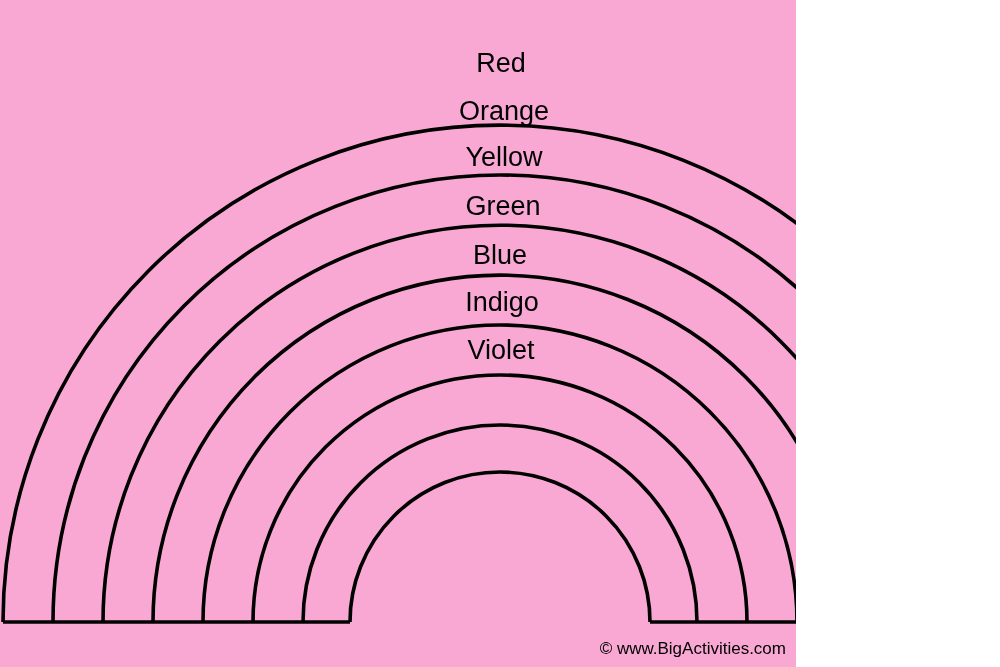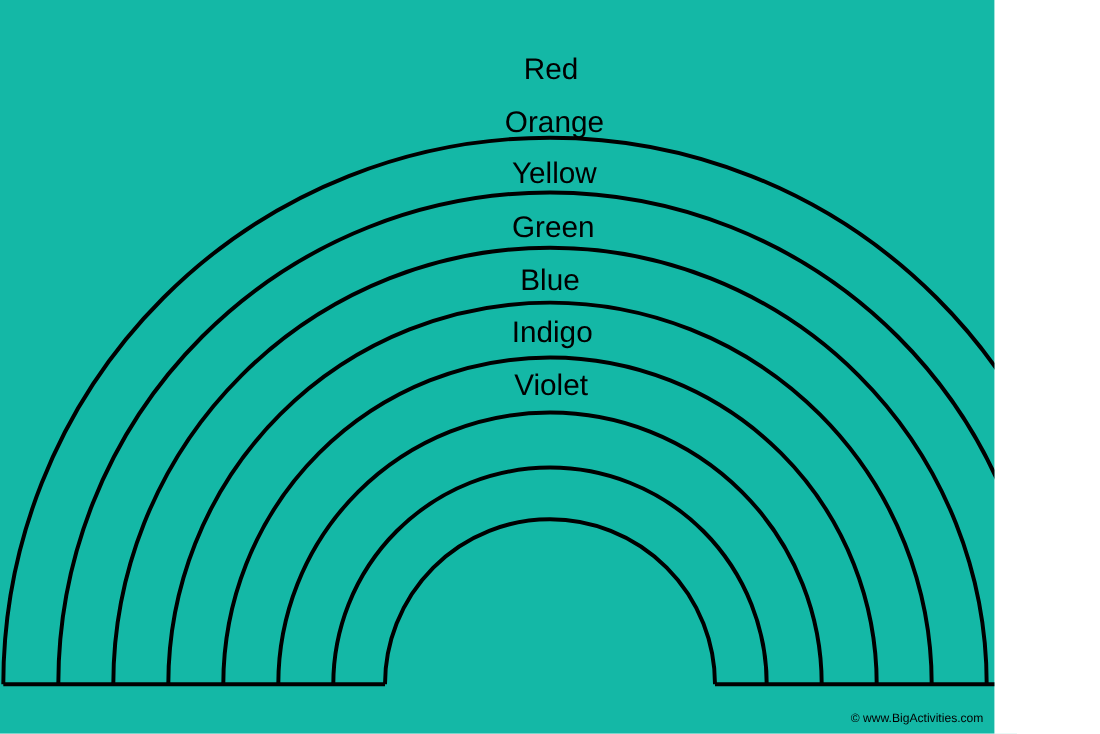--- a/index.html
+++ b/index.html
@@ -2,23 +2,23 @@
 <html><head>
 <meta charset="utf-8">
 <style>
   html, body {
     margin: 0;
     padding: 0;
     background: #ffffff;
   }
   #page {
     position: relative;
-    width: 904px;
+    width: 796px;
     height: 667px;
-    background: #14b8a6;
+    background: #f9a8d4;
     overflow: hidden;
     font-family: "Liberation Sans", sans-serif;
   }
   #rainbow-svg {
     position: absolute;
     left: 0;
     top: 0;
     width: 1000px;
     height: 667px;
     display: block;
@@ -39,21 +39,21 @@
   .baseline-stroke {
     stroke: #000000;
     stroke-width: 3.6;
     stroke-linecap: butt;
   }
   #copyright {
     position: absolute;
     right: 10px;
     bottom: 8px;
     font-family: "Liberation Sans", sans-serif;
-    font-size: 11px;
+    font-size: 17px;
     color: #000000;
     white-space: nowrap;
     letter-spacing: 0px;
   }
 </style>
 </head>
 <body>
 
 <div id="page">
 

